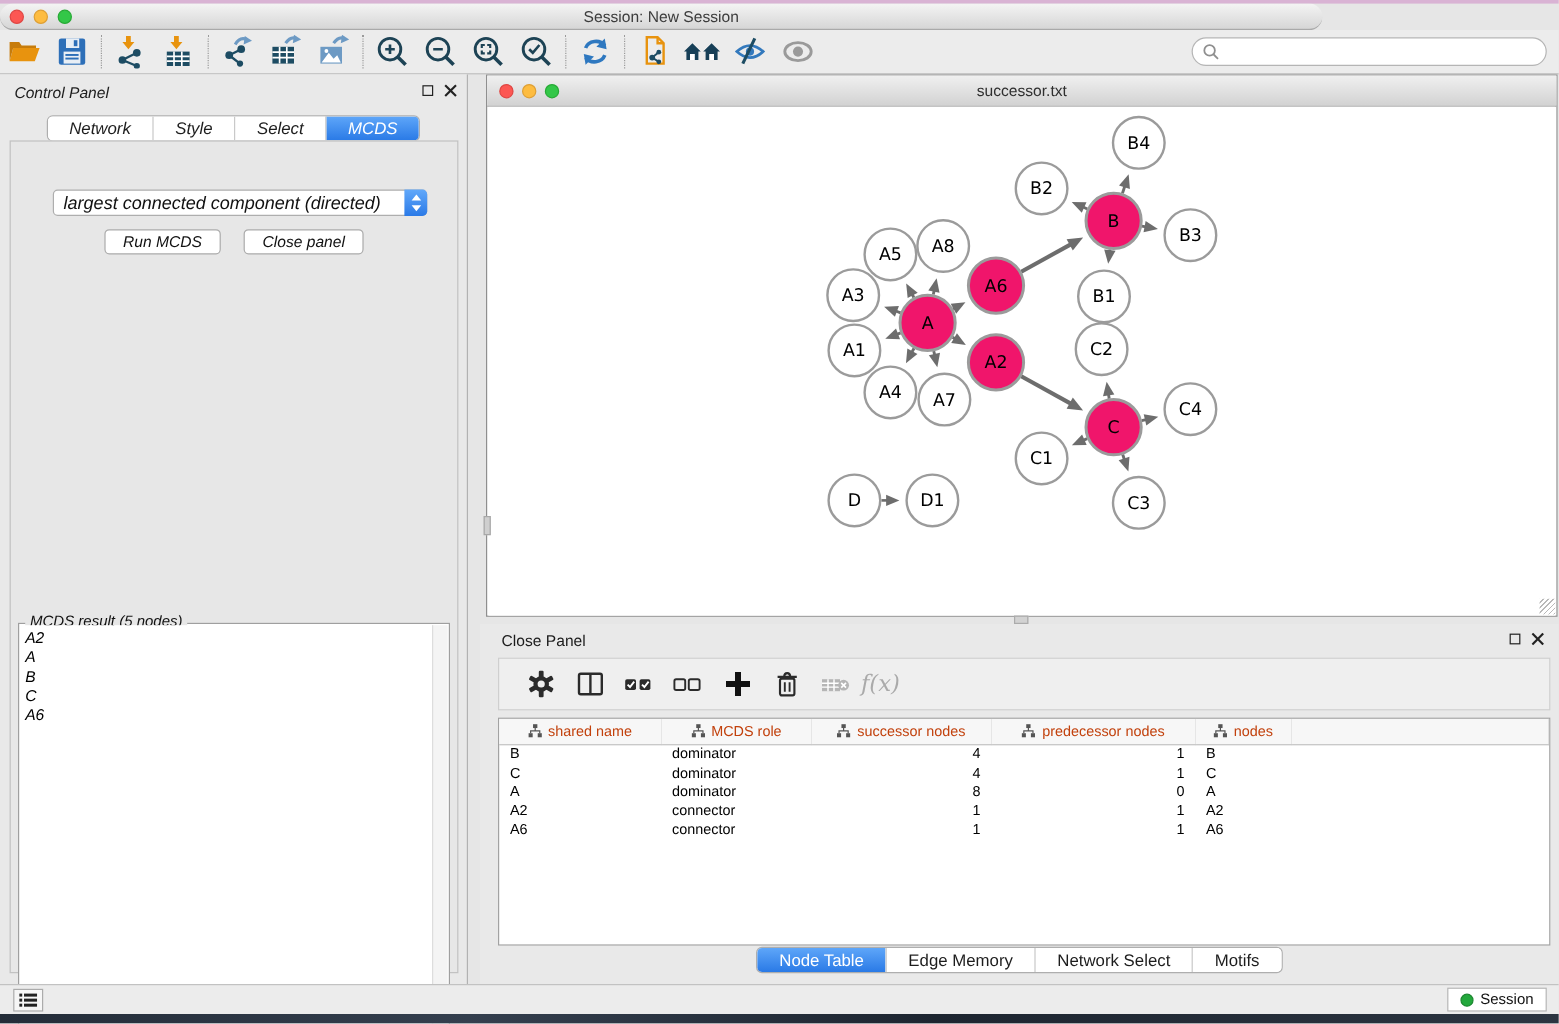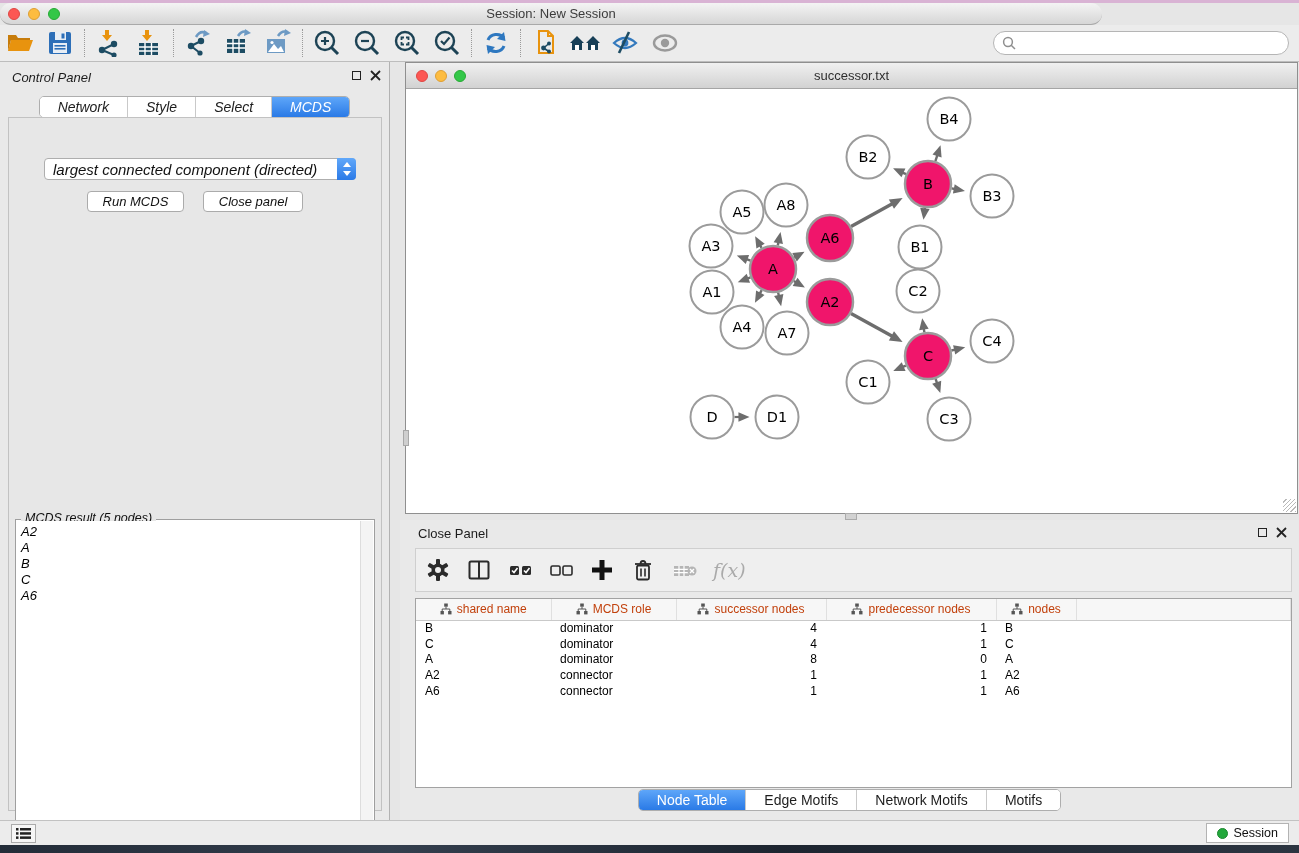--- a/index.html
+++ b/index.html
@@ -69,21 +69,21 @@
   .resize-grip { position:absolute; right:1px; bottom:1px; width:13px; height:13px;
     background:repeating-linear-gradient(135deg,#fff 0 2px,#b9b9b9 2px 3px); }
   .left-handle { position:absolute; left:403px; top:430px; width:6px; height:16px; background:#cfcfcf; border:1px solid #a8a8a8; }
   .bottom-handle { position:absolute; left:845px; top:513px; width:12px; height:7px; background:#d2d2d2; border:1px solid #ababab; }
 
   
   .table-panel { position:absolute; left:400px; top:520px; width:899px; height:300px; background:#e9e9e9; }
   .tp-title { position:absolute; left:18px; top:6px; font-size:13px; color:#1c1c1c; }
   .table-toolbar { position:absolute; left:15px; top:28px; width:877px; height:44px; background:#efefef;
     border:1px solid #cfcfcf; display:flex; align-items:center; padding-left:10px; gap:4px; }
-  .ttbtn { width:37px; height:34px; display:flex; align-items:center; justify-content:flex-start; }
+  .ttbtn { width:37px; height:34px; display:flex; align-items:center; justify-content:flex-end; }
   .fx { font-family:"DejaVu Serif",serif; font-style:italic; font-size:19px; color:#aaa; }
   .data-table-wrap { position:absolute; left:15px; top:78px; width:877px; height:190px; background:#fff; border:1px solid #a2a2a2; overflow:hidden; }
   table.grid { border-collapse:collapse; table-layout:fixed; width:100%; }
   table.grid th { height:21px; background:#f7f7f7; border-bottom:1px solid #c9c9c9; border-right:1px solid #e0e0e0;
     font-size:12px; font-weight:normal; color:#c2410c; position:relative; }
   table.grid th .th-inner { display:flex; align-items:center; justify-content:center; gap:5px; }
   table.grid td { font-size:12px; height:15.8px; padding:0 9px; color:#000; white-space:nowrap; }
   .tp-tabs-wrap { position:absolute; left:0; right:0; top:269px; text-align:center; }
 
   
@@ -652,22 +652,22 @@
             <td style="text-align: right;">1</td>
             <td style="text-align: left;">A6</td>
             <td></td>
           </tr>
         </tbody>
     </table>
   </div>
 
   <div class="tp-tabs-wrap"><span class="seg-tabs" id="table-tabs">
         <span class="seg-tab active">Node Table</span>
-        <span class="seg-tab">Edge Motifs</span>
-        <span class="seg-tab">Network Motifs</span>
+        <span class="seg-tab">Edge Memory</span>
+        <span class="seg-tab">Network Select</span>
         <span class="seg-tab">Motifs</span>
       </span></div>
 </div>
 
 <div class="status-bar">
   <div class="list-btn">
     <svg width="15" height="13" viewBox="0 0 15 13">
       <rect x="0" y="1" width="2.5" height="2.5" fill="#222"></rect>
         <rect x="4" y="1" width="11" height="2.5" fill="#222"></rect>
       <rect x="0" y="5.2" width="2.5" height="2.5" fill="#222"></rect>

